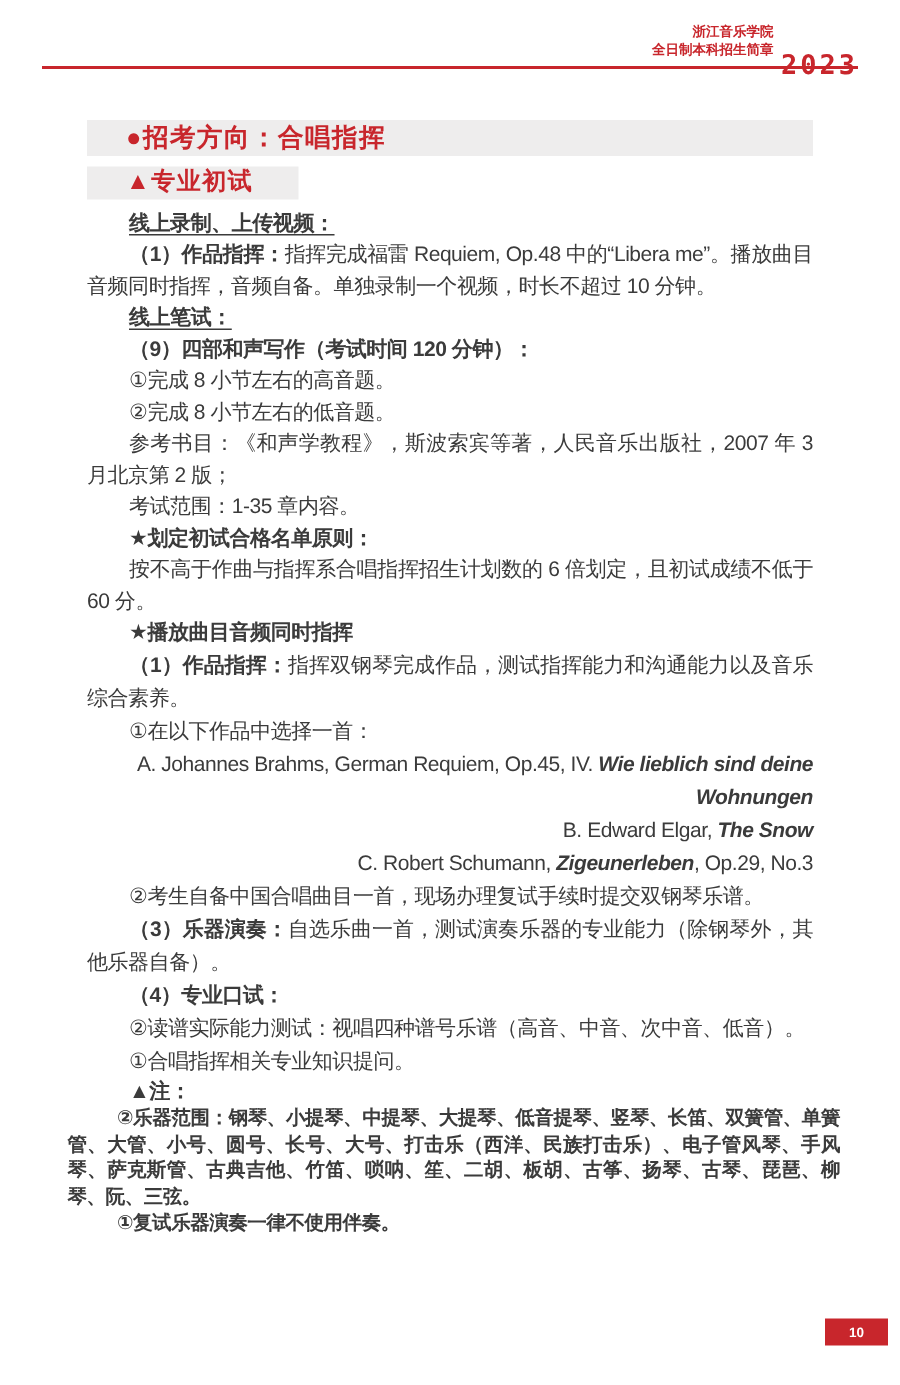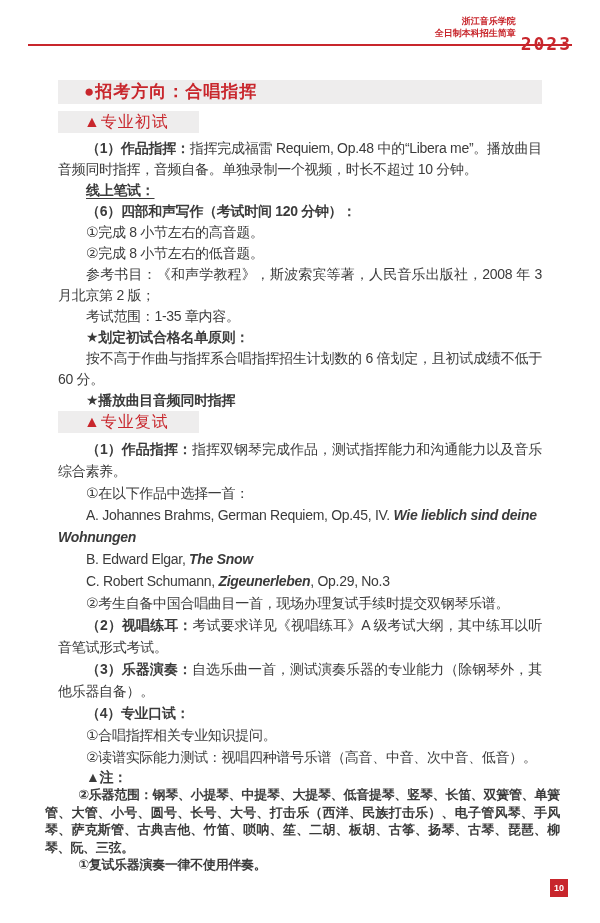--- a/index.html
+++ b/index.html
@@ -24,42 +24,42 @@
   
   .content { position:absolute; top:80px; left:58px; width:484px; }
   .title-bar {
     background:var(--bar); color:var(--red);
     font-size:17px; font-weight:bold; line-height:20px;
     padding:2px 0 2px 26px; letter-spacing:1px; margin-bottom:7px;
   }
   .bar-row { margin-bottom:5px; }
   .section-bar {
     display:inline-block; background:var(--bar); color:var(--red);
-    font-size:16px; font-weight:normal; line-height:19px;
+    font-size:16px; font-weight:bold; line-height:19px;
     padding:1px 30px 2px 26px; letter-spacing:1px;
   }
   p.body {
     font-size:14px; text-align:justify; text-indent:28px;
     letter-spacing:-0.3px; color:var(--text);
   }
   .s1 { line-height:21px; }
   .s2 { line-height:22px; }
-  p.noj { text-align:left; }
+  p.noj { text-align:right; }
   .b  { font-weight:bold; }
   .bi { font-weight:bold; font-style:italic; }
   .u  { text-decoration:underline; text-underline-offset:3px; }
   .note-head { line-height:18px; }
   .note { margin-left:-13px; width:515px; }
   .note p {
     font-size:13px; font-weight:bold; line-height:17.5px;
     text-indent:33px; text-align:justify; letter-spacing:-0.3px; color:var(--text);
   }
   
   .page-box {
-    position:absolute; left:550px; top:879px; width:18px; height:18px;
+    position:absolute; left:550px; top:879px; width:42px; height:18px;
     background:var(--red); color:#ffffff; font-size:9px; font-weight:bold;
     display:flex; align-items:center; justify-content:center;
   }
 </style>
 </head>
 <body>
 
 <div class="header">
   <div class="header-lines">
     <div>浙江音乐学院</div>
@@ -68,64 +68,63 @@
   <div class="header-year">2023</div>
 </div>
 <div class="rule"></div>
 
 <div class="content">
 
   <div class="title-bar"><span>●</span><span>招考方向：合唱指挥</span></div>
 
   <div class="bar-row"><span class="section-bar"><span>▲</span><span>专业初试</span></span></div>
 
+  <p class="body s1"><span class="b u">线上录制、上传视频：</span></p>
 
   <p class="body s1"><span class="b">（1）作品指挥：</span><span>指挥完成福雷 Requiem, Op.48 中的“Libera me”。播放曲目音频同时指挥，音频自备。单独录制一个视频，时长不超过 10 分钟。</span></p>
 
   <p class="body s1"><span class="b u">线上笔试：</span></p>
 
-  <p class="body s1"><span class="b">（6）四部和声写作（考试时间 120 分钟）：</span></p>
+  <p class="body s1"><span class="b">（9）四部和声写作（考试时间 120 分钟）：</span></p>
 
   <p class="body s1"><span>①完成 8 小节左右的高音题。</span></p>
 
   <p class="body s1"><span>②完成 8 小节左右的低音题。</span></p>
 
-  <p class="body s1"><span>参考书目：《和声学教程》，斯波索宾等著，人民音乐出版社，2008 年 3 月北京第 2 版；</span></p>
+  <p class="body s1"><span>参考书目：《和声学教程》，斯波索宾等著，人民音乐出版社，2007 年 3 月北京第 2 版；</span></p>
 
   <p class="body s1"><span>考试范围：1-35 章内容。</span></p>
 
   <p class="body s1"><span class="b">★划定初试合格名单原则：</span></p>
 
   <p class="body s1"><span>按不高于作曲与指挥系合唱指挥招生计划数的 6 倍划定，且初试成绩不低于 60 分。</span></p>
 
   <p class="body s1"><span class="b">★播放曲目音频同时指挥</span></p>
 
-  <div class="bar-row"><span class="section-bar"><span>▲</span><span>专业复试</span></span></div>
 
   <p class="body s2"><span class="b">（1）作品指挥：</span><span>指挥双钢琴完成作品，测试指挥能力和沟通能力以及音乐综合素养。</span></p>
 
   <p class="body s2"><span>①在以下作品中选择一首：</span></p>
 
   <p class="body s2 noj"><span>A. Johannes Brahms, German Requiem, Op.45, IV. </span><span class="bi">Wie lieblich sind deine Wohnungen</span></p>
 
   <p class="body s2 noj"><span>B. Edward Elgar, </span><span class="bi">The Snow</span></p>
 
   <p class="body s2 noj"><span>C. Robert Schumann, </span><span class="bi">Zigeunerleben</span><span>, Op.29, No.3</span></p>
 
   <p class="body s2"><span>②考生自备中国合唱曲目一首，现场办理复试手续时提交双钢琴乐谱。</span></p>
 
-  <p class="body s2"><span class="b">（2）视唱练耳：</span><span>考试要求详见《视唱练耳》A 级考试大纲，其中练耳以听音笔试形式考试。</span></p>
 
   <p class="body s2"><span class="b">（3）乐器演奏：</span><span>自选乐曲一首，测试演奏乐器的专业能力（除钢琴外，其他乐器自备）。</span></p>
 
   <p class="body s2"><span class="b">（4）专业口试：</span></p>
 
+  <p class="body s2"><span>②读谱实际能力测试：视唱四种谱号乐谱（高音、中音、次中音、低音）。</span></p>
+
   <p class="body s2"><span>①合唱指挥相关专业知识提问。</span></p>
-
-  <p class="body s2"><span>②读谱实际能力测试：视唱四种谱号乐谱（高音、中音、次中音、低音）。</span></p>
 
   <p class="body s2 note-head"><span class="b">▲注：</span></p>
 
   <div class="note">
     <p><span>②乐器范围：钢琴、小提琴、中提琴、大提琴、低音提琴、竖琴、长笛、双簧管、单簧管、大管、小号、圆号、长号、大号、打击乐（西洋、民族打击乐）、电子管风琴、手风琴、萨克斯管、古典吉他、竹笛、唢呐、笙、二胡、板胡、古筝、扬琴、古琴、琵琶、柳琴、阮、三弦。</span></p>
     <p><span>①复试乐器演奏一律不使用伴奏。</span></p>
   </div>
 
 </div>
 

